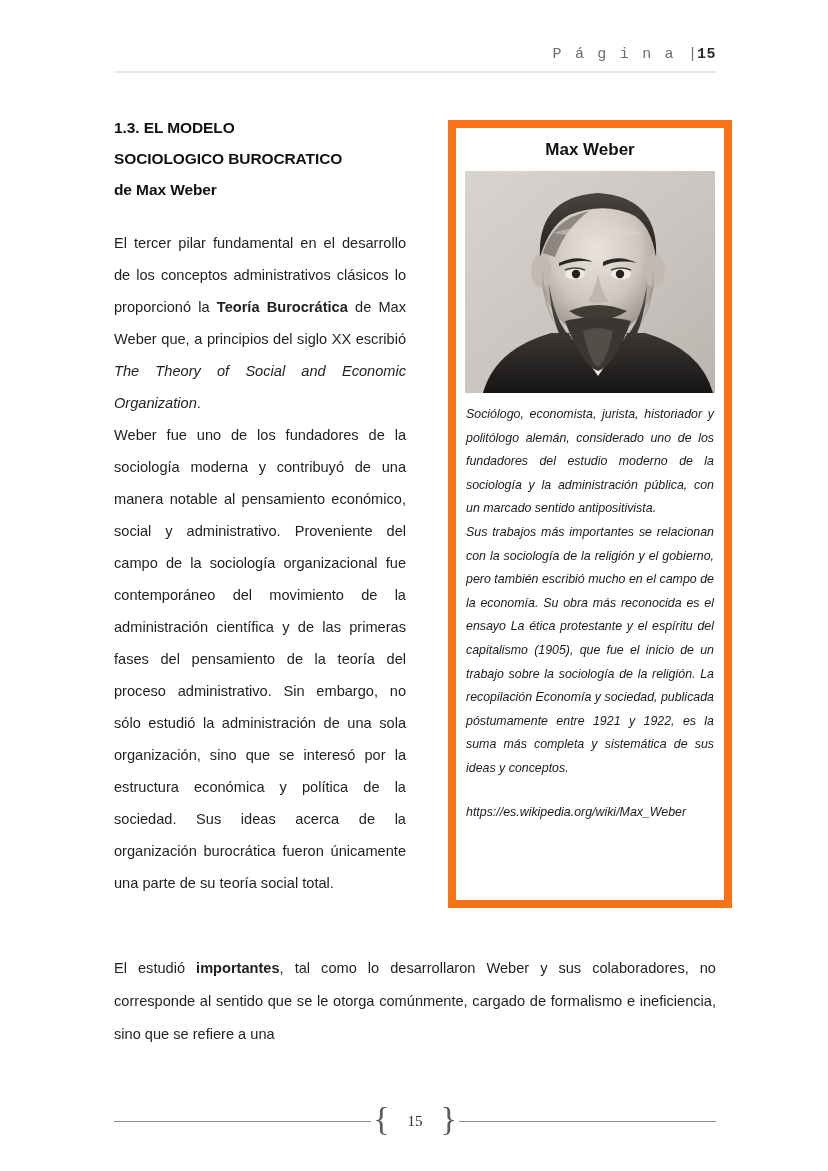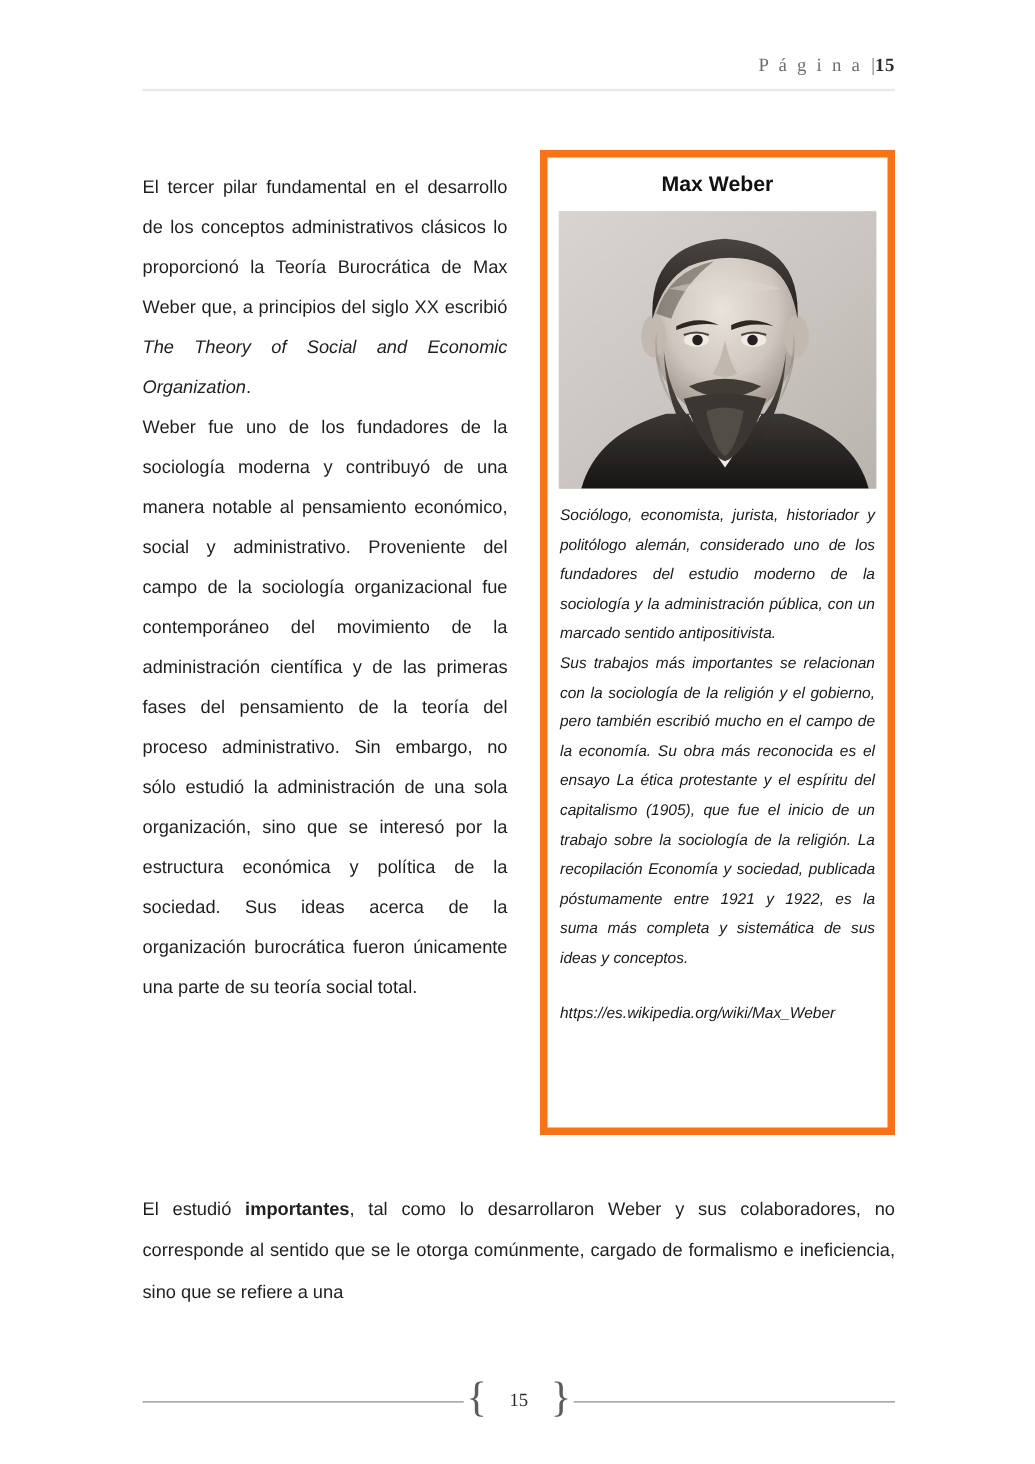--- a/index.html
+++ b/index.html
@@ -25,21 +25,21 @@
 
   
   .header {
     position: absolute;
     left: 114px;
     top: 44px;
     width: 602px;
     text-align: right;
   }
   .header-text {
-    font-family: Liberation Serif, serif;
+    font-family: Liberation Mono, monospace;
     font-size: 15px;
     color: #6e6e6e;
     letter-spacing: 2.2px;
     line-height: 1;
     display: inline-block;
     white-space: pre;
     text-align: right;
   }
   .header-text .pipe {
     letter-spacing: 0;
@@ -78,31 +78,31 @@
   .body-text {
     font-size: 14.6px;
     line-height: 32px;
     text-align: justify;
     text-justify: inter-word;
     color: #1f1f1f;
     margin: 0;
   }
   .p-left-1 { margin-top: 22px; }
   .p-left-2 { margin-top: 0; }
-  .body-text b { font-weight: normal; }
+  .body-text b { font-weight: bold; }
   .body-text i { font-style: italic; }
 
   
   .infobox {
     position: absolute;
-    left: 432px;
+    left: 448px;
     top: 120px;
     width: 284px;
     height: 788px;
-    border: 6px solid #f97316;
+    border: 8px solid #f97316;
     box-sizing: border-box;
     background: #ffffff;
   }
   .infobox-title {
     text-align: center;
     font-size: 17px;
     font-weight: bold;
     color: #111111;
     margin-top: 10px;
     line-height: 24px;
@@ -182,20 +182,25 @@
 <body>
 
 <div class="page">
 
   <div class="header">
     <span class="header-text"><span>P á g i n a </span><span class="pipe">|</span><span class="pageno">15</span></span>
   </div>
   <div class="header-rule"></div>
 
   <div class="col-left">
+    <h2 class="h-section">
+      <span>1.3. EL MODELO</span><br>
+      <span>SOCIOLOGICO BUROCRATICO</span><br>
+      <span>de Max Weber</span>
+    </h2>
 
     <p class="body-text p-left-1"><span>El tercer pilar fundamental en el desarrollo de los conceptos administrativos clásicos lo proporcionó la </span><b>Teoría Burocrática</b><span> de Max Weber que, a principios del siglo XX escribió </span><i>The Theory of Social and Economic Organization</i><span>.</span></p>
 
     <p class="body-text p-left-2">Weber fue uno de los fundadores de la sociología moderna y contribuyó de una manera notable al pensamiento económico, social y administrativo. Proveniente del campo de la sociología organizacional fue contemporáneo del movimiento de la administración científica y de las primeras fases del pensamiento de la teoría del proceso administrativo. Sin embargo, no sólo estudió la administración de una sola organización, sino que se interesó por la estructura económica y política de la sociedad. Sus ideas acerca de la organización burocrática fueron únicamente una parte de su teoría social total.</p>
   </div>
 
   <div class="infobox">
     <div class="infobox-title">Max Weber</div>
 
     <div class="portrait-wrap">

